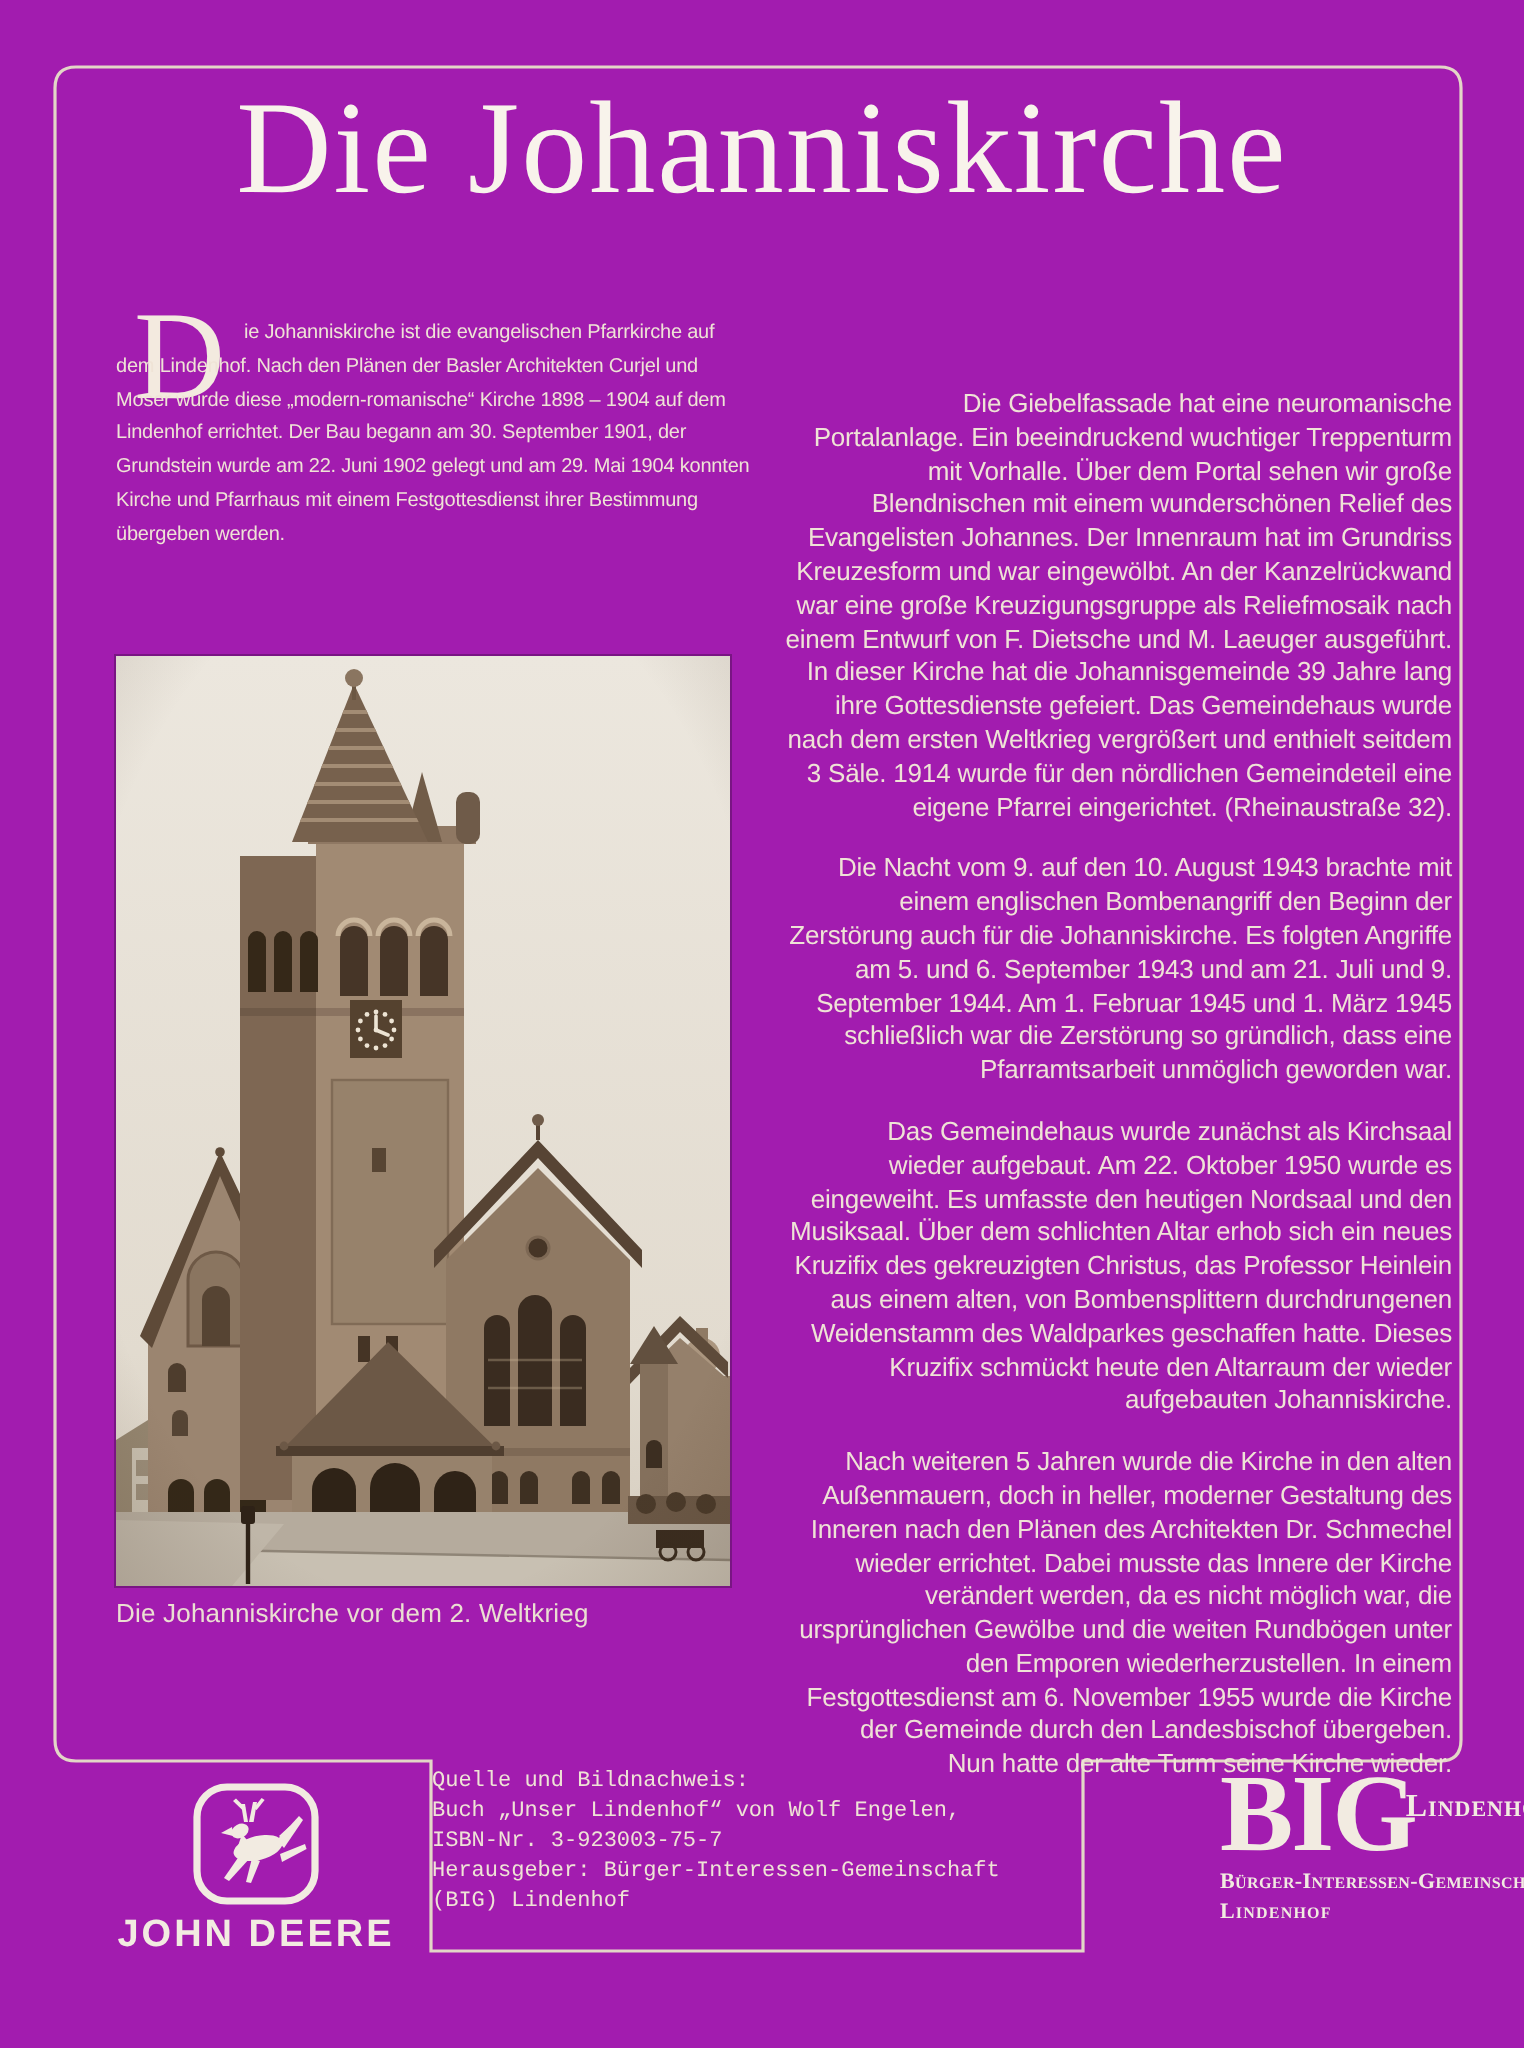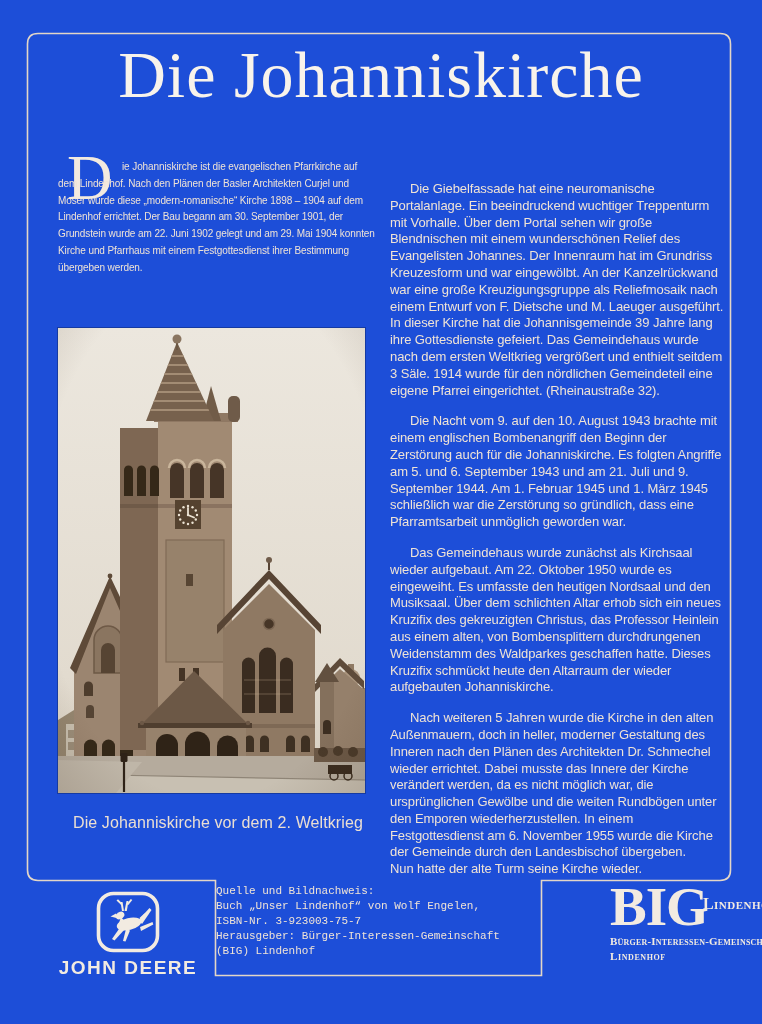--- a/index.html
+++ b/index.html
@@ -1,46 +1,46 @@
 <!DOCTYPE html>
 <html lang="de"><head>
 <meta charset="utf-8">
 <style>
   html,body{margin:0;padding:0;background:#2e1d12;}
   #board{
     position:relative;width:762px;height:1024px;overflow:hidden;
-    background:#1d4ed8;
+    background:#a21caf;
     font-family:"Liberation Sans",sans-serif;
     color:#EFE3D6;
   }
   #frame-svg{position:absolute;left:0;top:0;pointer-events:none;}
   .page-title{
     position:absolute;left:0;top:42px;width:762px;margin:0;
     text-align:center;font-family:"Liberation Serif",serif;font-weight:400;
     font-size:66px;line-height:1;color:#F8F3EB;letter-spacing:1px;
   }
   .dropcap{
     position:absolute;left:67px;top:147px;
     font-family:"Liberation Serif",serif;font-size:63px;line-height:1;
     color:#F3EADF;
   }
   .intro{
     position:absolute;left:58px;top:159px;width:318px;margin:0;
     font-size:10px;line-height:16.8px;text-indent:64px;letter-spacing:-0.1px;
   }
-  .col-right{position:absolute;left:390px;top:181px;width:336px;}
+  .col-right{position:absolute;left:390px;top:194px;width:336px;text-align:right;}
   .col-right p{margin:0 0 14px 0;font-size:13px;line-height:16.8px;text-indent:20px;letter-spacing:-0.1px;}
   .col-right .closing{margin:0;text-indent:0;}
   .photo{
     position:absolute;left:58px;top:328px;width:307px;height:465px;
     box-shadow:0 0 0 1px rgba(0,0,0,0.25);
   }
   .caption{
-    position:absolute;left:58px;top:799px;width:318px;margin:15px;
-    font-size:16px;color:#EBDFD2;letter-spacing:0.1px;
+    position:absolute;left:58px;top:799px;width:318px;margin:0;
+    font-size:13px;color:#EBDFD2;letter-spacing:0.1px;
   }
   
   .credits{
     position:absolute;left:216px;top:884px;width:324px;
     text-align:left;font-size:11px;line-height:15px;color:#EFE3D6;font-family:Liberation Mono, monospace;
   }
   .jd{
     position:absolute;left:58px;top:891px;width:140px;
     display:flex;flex-direction:column;align-items:center;text-align:center;
   }

